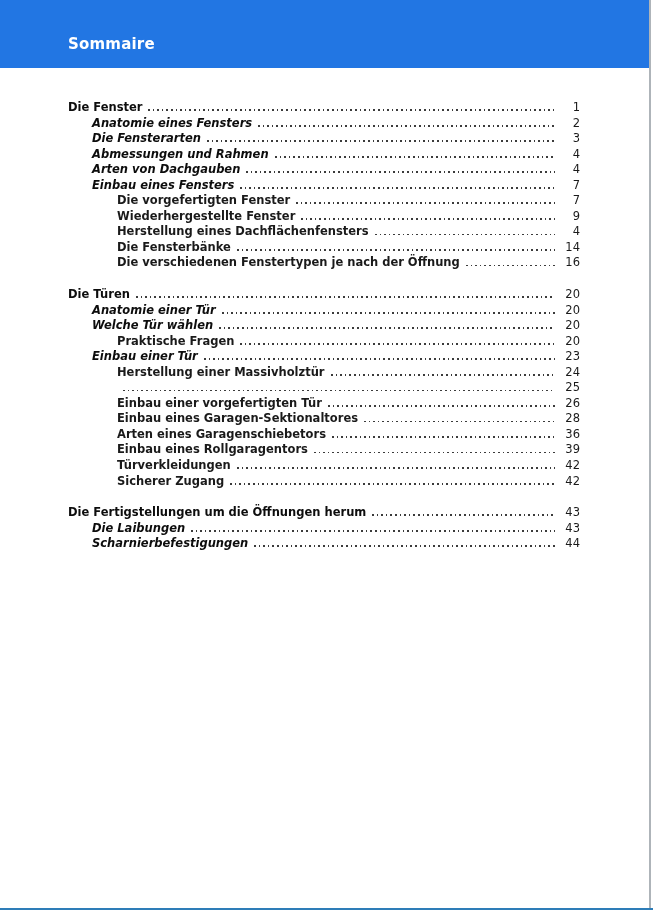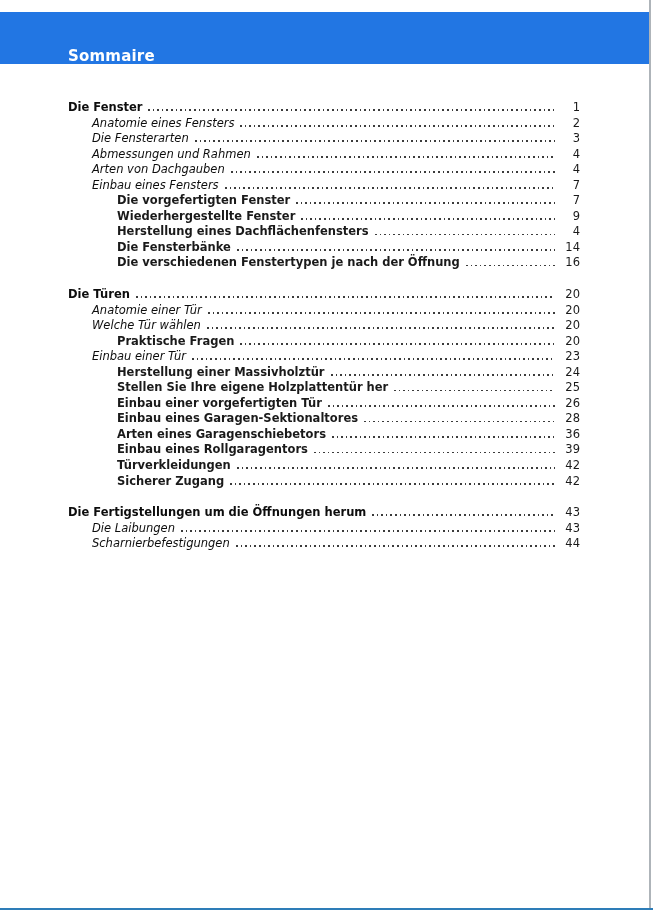--- a/index.html
+++ b/index.html
@@ -12,21 +12,21 @@
   }
   *{box-sizing:border-box;}
   html,body{margin:0;padding:0;}
   body{
     width:653px;height:914px;position:relative;overflow:hidden;
     background:#ffffff;
     font-family:"DejaVu Sans","Liberation Sans",sans-serif;
     color:var(--text);
   }
   .header{
-    position:absolute;left:0;top:12px;width:649px;height:52px;
+    position:absolute;left:0;top:0;width:649px;height:68px;
     background:var(--header-bg);
   }
   .header-title{
     position:absolute;left:68px;top:36px;
     font-size:15px;font-weight:bold;letter-spacing:.2px;
     color:var(--header-text);line-height:16px;
   }
   .page-edge{
     position:absolute;left:649px;top:0;width:2px;height:908px;
     background:var(--edge);
@@ -40,21 +40,21 @@
   }
   .toc-section + .toc-section{margin-top:16px;}
   .toc-row{
     display:flex;align-items:baseline;
     height:15.55px;line-height:15.55px;
     font-size:11.5px;white-space:nowrap;cursor:pointer;
   }
   .toc-row .label{flex:0 0 auto;}
   .toc-row.lvl0 .label{font-weight:bold;color:#0d0d0d;}
   .toc-row.lvl1{padding-left:24px;}
-  .toc-row.lvl1 .label{font-weight:normal;font-style:italic;color:#0d0d0d;}
+  .toc-row.lvl1 .label{font-weight:bold;font-style:italic;color:#0d0d0d;}
   .toc-row.lvl2{padding-left:49px;}
   .toc-row.lvl2 .label{font-weight:bold;color:#1a1a1a;}
   .leader{
     flex:1 1 auto;height:0;position:relative;
     margin:0 5px 0 6px;min-width:12px;
   }
   .leader::after{
     content:"";position:absolute;left:0;right:0;bottom:0;height:1.8px;
     background:repeating-linear-gradient(to right,var(--dots) 0 1.6px,transparent 1.6px 4.6px);
   }
@@ -153,21 +153,20 @@
         <span class="label">Einbau einer Tür</span>
         <span class="leader"></span>
         <span class="page">23</span>
       </div>
       <div class="toc-row lvl2">
         <span class="label">Herstellung einer Massivholztür</span>
         <span class="leader"></span>
         <span class="page">24</span>
       </div>
       <div class="toc-row lvl2">
-        <span class="label">Stellen Sie Ihre eigene Holzplattentür her</span>
         <span class="leader"></span>
         <span class="page">25</span>
       </div>
       <div class="toc-row lvl2">
         <span class="label">Einbau einer vorgefertigten Tür</span>
         <span class="leader"></span>
         <span class="page">26</span>
       </div>
       <div class="toc-row lvl2">
         <span class="label">Einbau eines Garagen-Sektionaltores</span>

